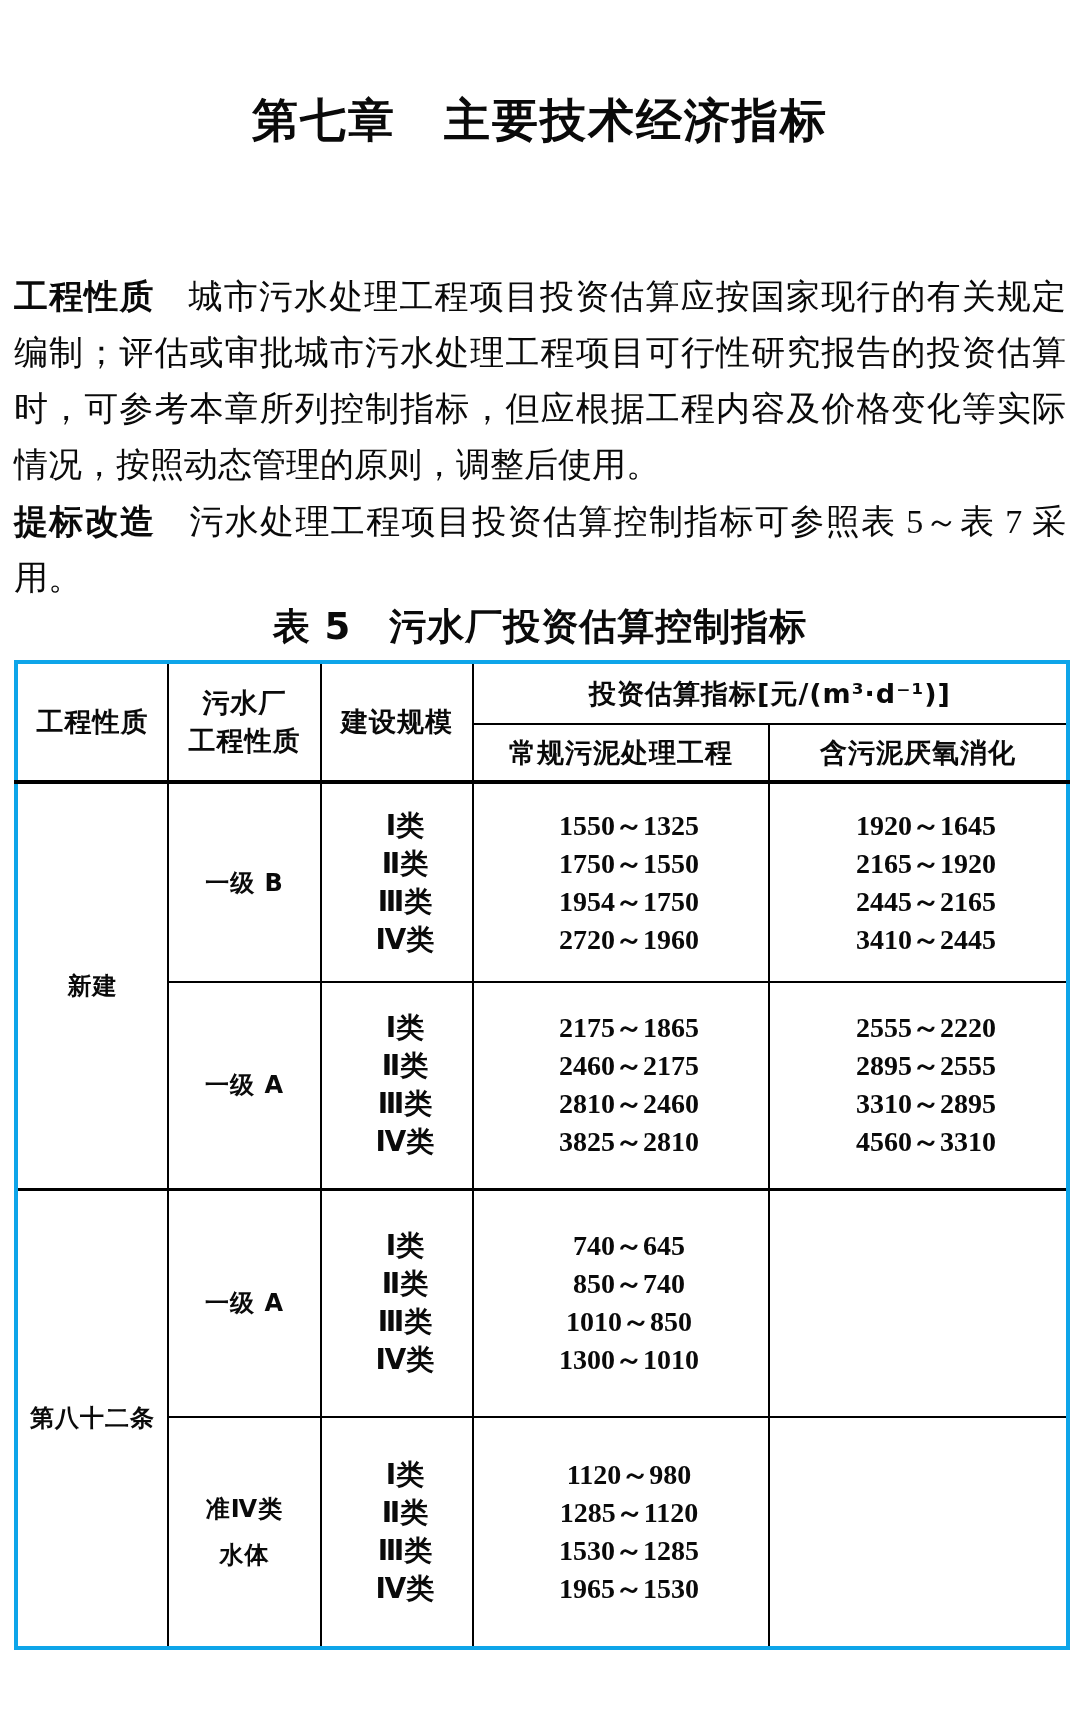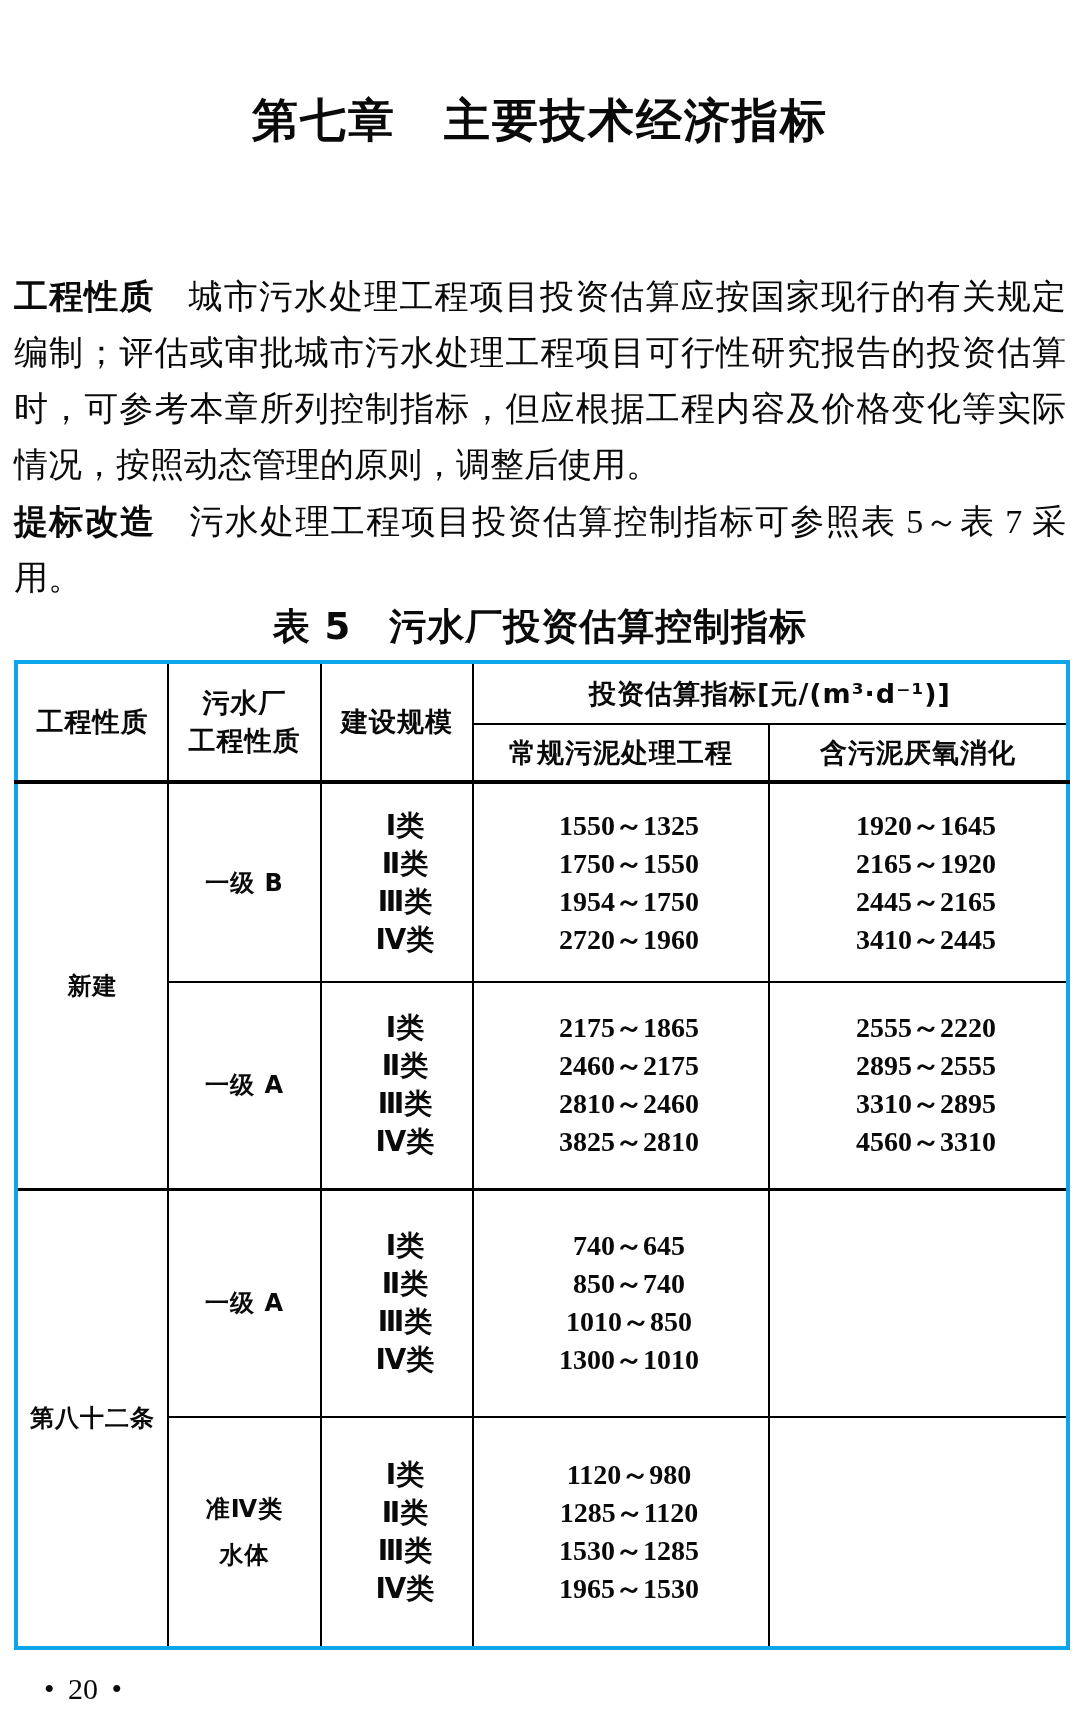--- a/index.html
+++ b/index.html
@@ -245,15 +245,14 @@
             <div class="line num-line">1530～1285</div>
             <div class="line num-line">1965～1530</div>
           </div>
         </td>
         <td></td>
       </tr>
 
     </tbody>
   </table>
 
-  <div class="page-number">• 20 •</div>
 
 </div>
 
 </body></html>

